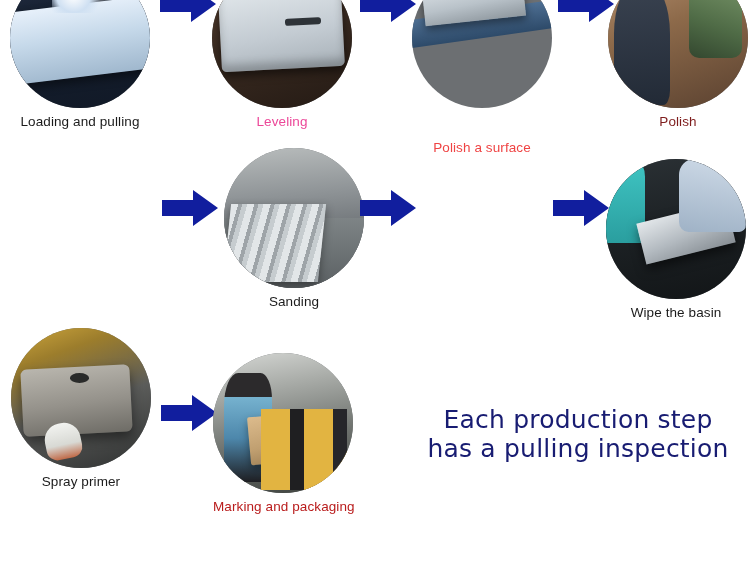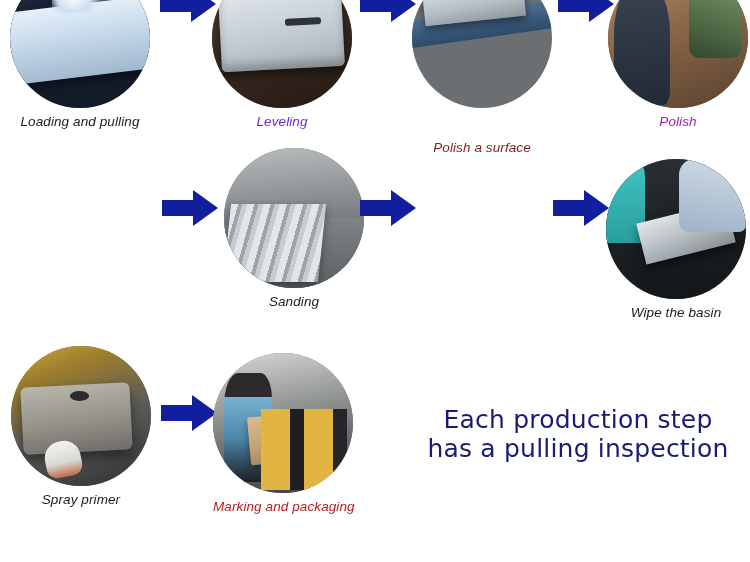--- a/index.html
+++ b/index.html
@@ -39,21 +39,20 @@
     position: absolute;
     inset: 0;
   }
   .step-label {
     text-align: center;
     font-size: 13.5px;
     color: #1b1b1b;
     white-space: nowrap;
     letter-spacing: 0.1px;
     margin-top: 6px;
-    font-style: italic;
   }
 
   
   .arrow {
     position: absolute;
     width: 56px;
     height: 40px;
   }
   .arrow svg { display: block; width: 100%; height: 100%; }
 
@@ -356,47 +355,47 @@
   <div class="arrow" style="left:160px; top:-16px;">
     <svg viewBox="0 0 56 40" preserveAspectRatio="none" aria-hidden="true">
       <polygon points="0,12 31,12 31,2 56,20 31,38 31,28 0,28" fill="#111E9E"></polygon>
     </svg>
   </div>
 
   <div class="step" style="left:212px; top:-32px;">
     <div class="step-photo">
       <div class="scene sc-level"></div>
     </div>
-    <div class="step-label" style="color: #6d28d9; text-align: center;">Leveling</div>
+    <div class="step-label" style="color: #ec4899; text-align: center;">Leveling</div>
   </div>
 
   <div class="arrow" style="left:360px; top:-16px;">
     <svg viewBox="0 0 56 40" preserveAspectRatio="none" aria-hidden="true">
       <polygon points="0,12 31,12 31,2 56,20 31,38 31,28 0,28" fill="#111E9E"></polygon>
     </svg>
   </div>
 
   <div class="step" style="left:412px; top:-32px;">
     <div class="step-photo">
       <div class="scene sc-polsurf"></div>
     </div>
-    <div class="step-label" style="color: #7f1d1d; margin-top: 32px;">Polish a surface</div>
+    <div class="step-label" style="color: #ef4444; margin-top: 32px;">Polish a surface</div>
   </div>
 
   <div class="arrow" style="left:558px; top:-16px;">
     <svg viewBox="0 0 56 40" preserveAspectRatio="none" aria-hidden="true">
       <polygon points="0,12 31,12 31,2 56,20 31,38 31,28 0,28" fill="#111E9E"></polygon>
     </svg>
   </div>
 
   <div class="step" style="left:608px; top:-32px;">
     <div class="step-photo">
       <div class="scene sc-polish"></div>
     </div>
-    <div class="step-label" style="color: #a21caf;">Polish</div>
+    <div class="step-label" style="color: #7f1d1d;">Polish</div>
   </div>
 
 
   <div class="arrow" style="left:162px; top:188px;">
     <svg viewBox="0 0 56 40" preserveAspectRatio="none" aria-hidden="true">
       <polygon points="0,12 31,12 31,2 56,20 31,38 31,28 0,28" fill="#111E9E"></polygon>
     </svg>
   </div>
 
   <div class="step" style="left:224px; top:148px;">
@@ -421,21 +420,21 @@
 
   <div class="step" style="left:606px; top:159px;">
     <div class="step-photo">
       <div class="scene sc-wipe">
           <span class="panel"></span>
         </div>
     </div>
     <div class="step-label" style="color: rgb(27, 27, 27);">Wipe the basin</div>
   </div>
 
-  <div class="step" style="left:11px; top:346px;">
+  <div class="step" style="left:11px; top:328px;">
     <div class="step-photo">
       <div class="scene sc-spray">
           <span class="glove"></span>
         </div>
     </div>
     <div class="step-label" style="color: rgb(27, 27, 27);">Spray primer</div>
   </div>
 
   <div class="arrow" style="left:161px; top:393px;">
     <svg viewBox="0 0 56 40" preserveAspectRatio="none" aria-hidden="true">

